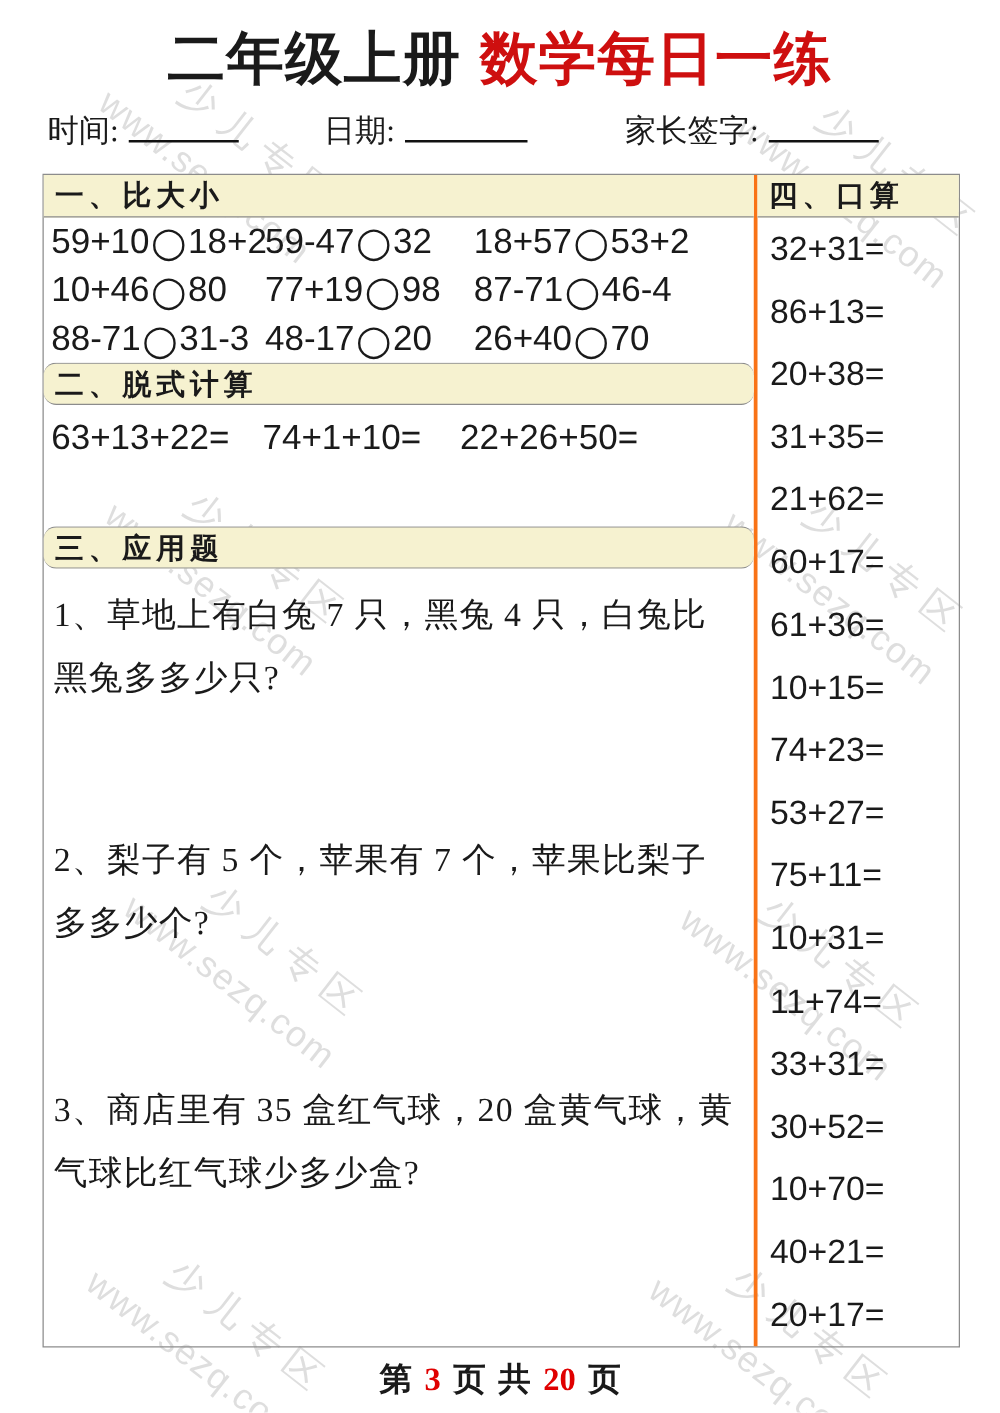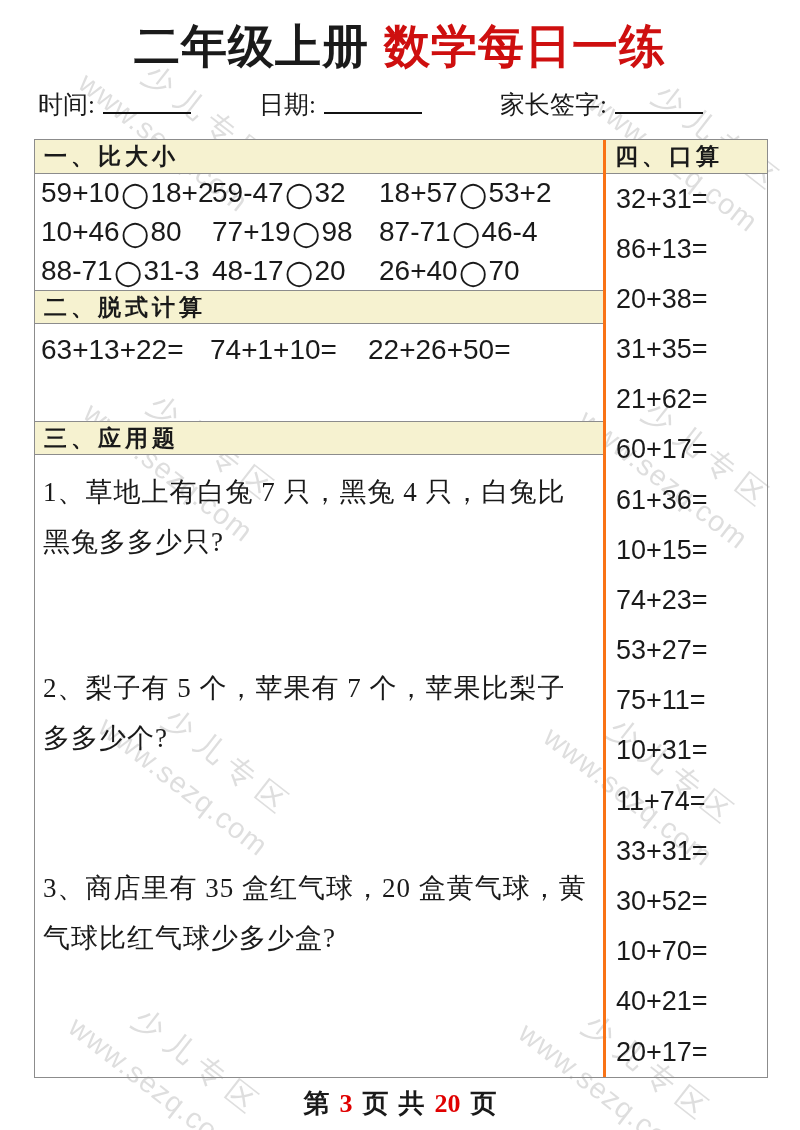--- a/index.html
+++ b/index.html
@@ -74,21 +74,21 @@
     border-bottom:1px solid #8c8c8c;
     height:34px;
     padding-left:9px;
     display:flex; align-items:center;
     font-family:"Liberation Serif", serif;
     font-weight:bold;
     font-size:23px;
     letter-spacing:4px;
     flex:none;
   }
-  .band.mid { border-top:1px solid #8c8c8c; }
+  .band.mid { border-top:1px solid #8c8c8c;border-radius:10px; }
 
   
   .cmp-grid {
     height:116px; flex:none;
     display:grid;
     grid-template-columns:171px 167px auto;
     grid-template-rows:1fr 1fr 1fr;
     align-items:center;
     padding-left:6px;
     font-size:28px;

